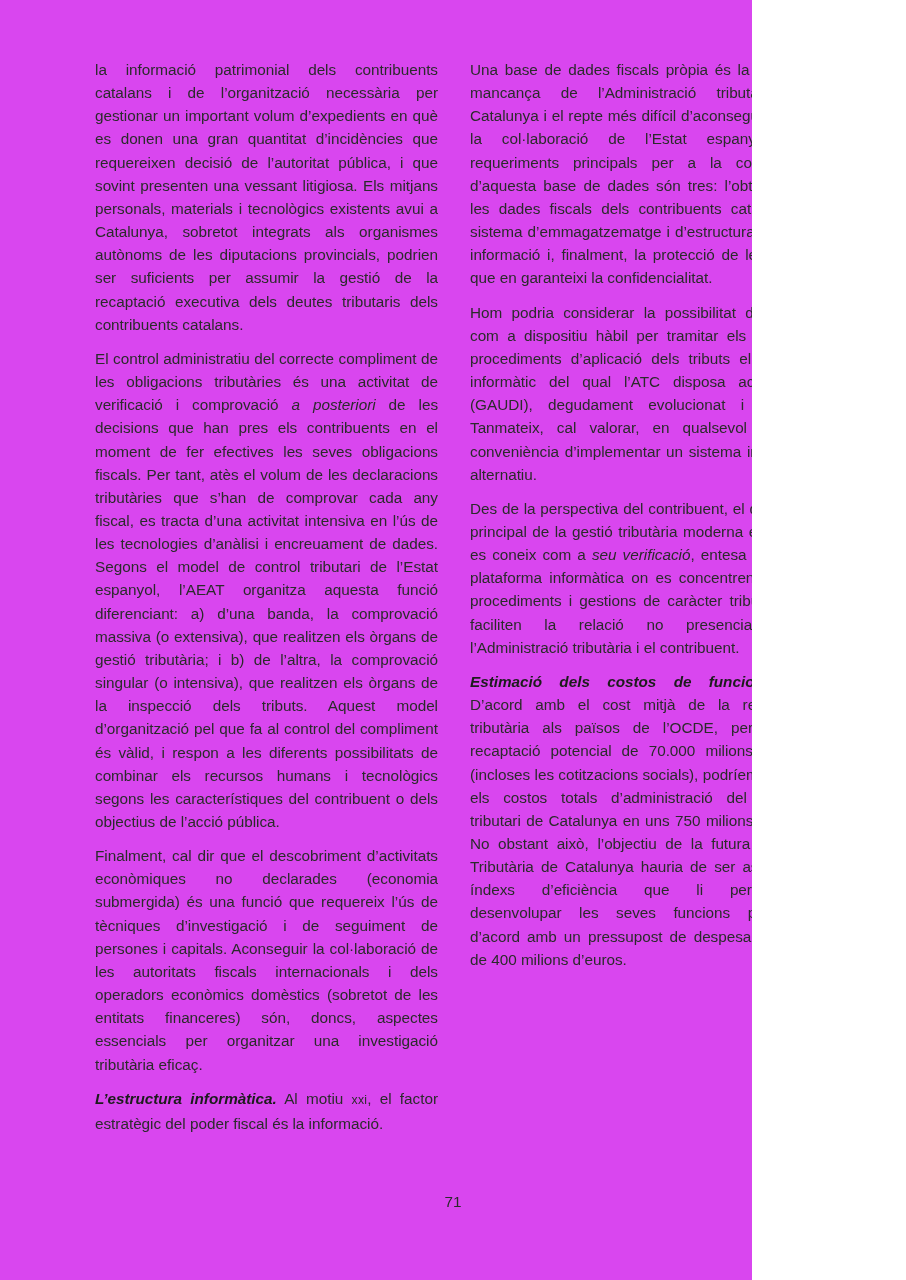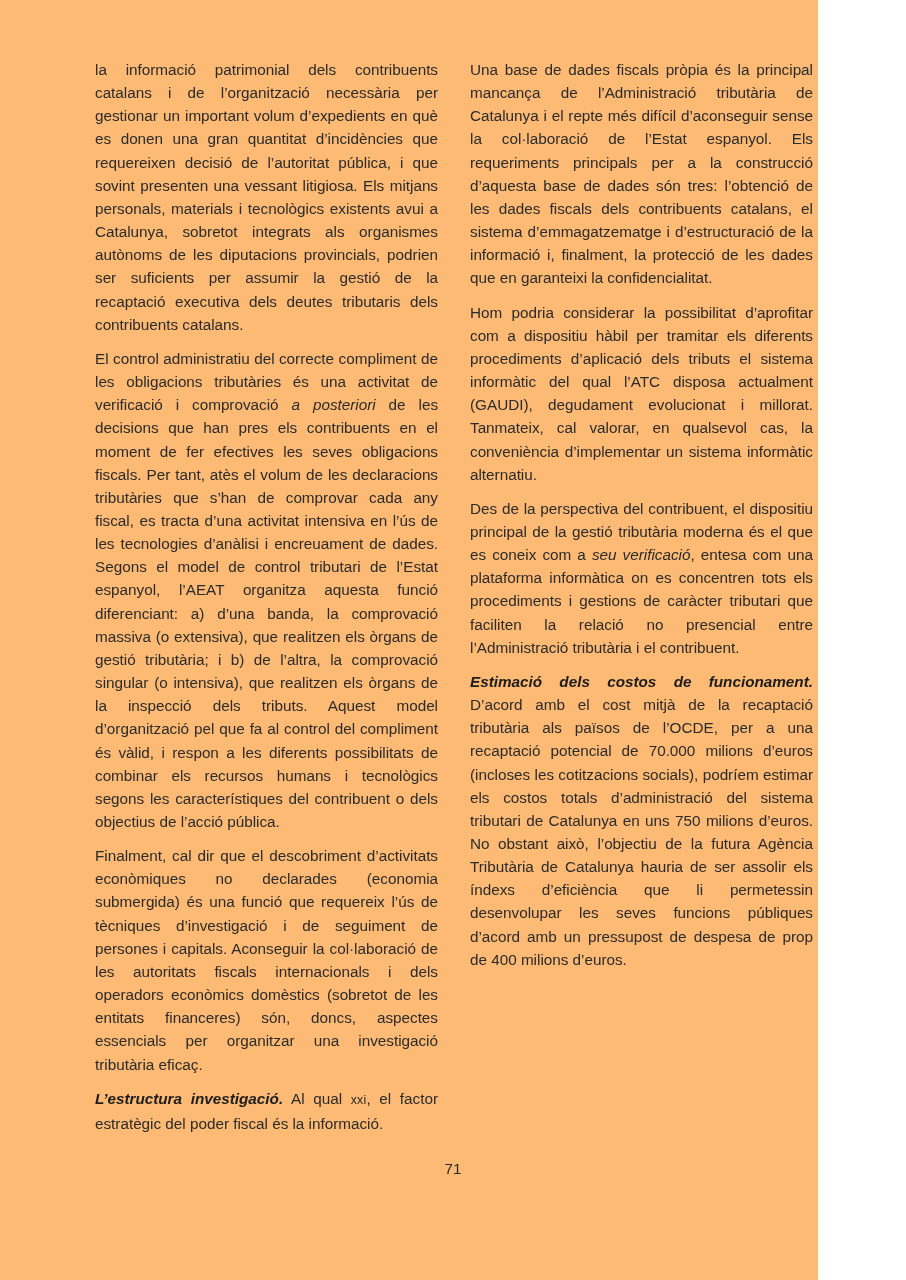--- a/index.html
+++ b/index.html
@@ -2,23 +2,23 @@
 <html><head>
 <meta charset="utf-8">
 <style>
   html, body {
     margin: 0;
     padding: 0;
     background: #ffffff;
   }
   .page {
     position: relative;
-    width: 818px;
+    width: 752px;
     height: 1280px;
-    background: #fdba74;
+    background: #d946ef;
     font-family: "Liberation Sans", sans-serif;
     color: #2b2b2b;
     overflow: hidden;
     box-sizing: border-box;
   }
   .columns {
     position: absolute;
     left: 95px;
     top: 58px;
     width: 718px;
@@ -55,21 +55,21 @@
     font-style: italic;
     margin-top: 36px;
   }
   .smallcaps {
     font-size: 0.80em;
     letter-spacing: 0.02em;
   }
   .folio {
     position: absolute;
     left: 0;
-    top: 1159px;
+    top: 1192px;
     width: 906px;
     text-align: center;
     font-size: 15.3px;
     line-height: 20px;
     color: #2b2b2b;
     font-family: "Liberation Sans", sans-serif;
   }
 </style>
 </head>
 <body>
@@ -82,21 +82,21 @@
 
       <p class="para">la informació patrimonial dels contribuents catalans i de l’organització necessària per gestionar un important volum d’expedients en què es donen una gran quantitat d’incidències que requereixen decisió de l’autoritat pública, i que sovint presenten una vessant litigiosa. Els mitjans personals, materials i tecnològics existents avui a Catalunya, sobretot integrats als organismes autònoms de les diputacions provincials, podrien ser suficients per assumir la gestió de la recaptació executiva dels deutes tributaris dels contribuents catalans.</p>
 
       <p class="para">
         <span>El control administratiu del correcte compliment de les obligacions tributàries és una activitat de verificació i comprovació </span><span class="ital">a posteriori</span><span> de les decisions que han pres els contribuents en el moment de fer efectives les seves obligacions fiscals. Per tant, atès el volum de les declaracions tributàries que s’han de comprovar cada any fiscal, es tracta d’una activitat intensiva en l’ús de les tecnologies d’anàlisi i encreuament de dades. Segons el model de control tributari de l’Estat espanyol, l’AEAT organitza aquesta funció diferenciant: a) d’una banda, la comprovació massiva (o extensiva), que realitzen els òrgans de gestió tributària; i b) de l’altra, la comprovació singular (o intensiva), que realitzen els òrgans de la inspecció dels tributs. Aquest model d’organització pel que fa al control del compliment és vàlid, i respon a les diferents possibilitats de combinar els recursos humans i tecnològics segons les característiques del contribuent o dels objectius de l’acció pública.</span>
       </p>
 
       <p class="para">Finalment, cal dir que el descobriment d’activitats econòmiques no declarades (economia submergida) és una funció que requereix l’ús de tècniques d’investigació i de seguiment de persones i capitals. Aconseguir la col·laboració de les autoritats fiscals internacionals i dels operadors econòmics domèstics (sobretot de les entitats financeres) són, doncs, aspectes essencials per organitzar una investigació tributària eficaç.</p>
 
       <p class="para">
-        <span class="run-in">L’estructura investigació.</span><span> Al qual </span><span class="smallcaps">xxi</span><span>, el factor estratègic del poder fiscal és la informació.</span>
+        <span class="run-in">L’estructura informàtica.</span><span> Al motiu </span><span class="smallcaps">xxi</span><span>, el factor estratègic del poder fiscal és la informació.</span>
       </p>
 
     </div>
 
     <div class="column">
 
 
       <p class="para">Una base de dades fiscals pròpia és la principal mancança de l’Administració tributària de Catalunya i el repte més difícil d’aconseguir sense la col·laboració de l’Estat espanyol. Els requeriments principals per a la construcció d’aquesta base de dades són tres: l’obtenció de les dades fiscals dels contribuents catalans, el sistema d’emmagatzematge i d’estructuració de la informació i, finalment, la protecció de les dades que en garanteixi la confidencialitat.</p>
 
       <p class="para">Hom podria considerar la possibilitat d’aprofitar com a dispositiu hàbil per tramitar els diferents procediments d’aplicació dels tributs el sistema informàtic del qual l’ATC disposa actualment (GAUDI), degudament evolucionat i millorat. Tanmateix, cal valorar, en qualsevol cas, la conveniència d’implementar un sistema informàtic alternatiu.</p>

